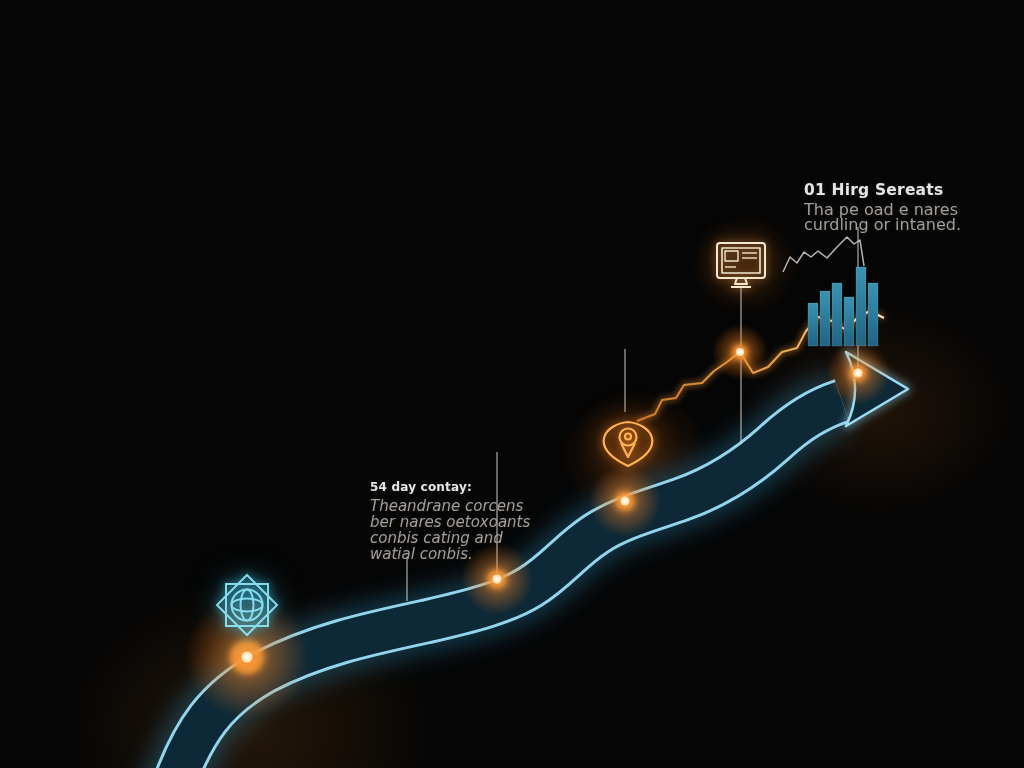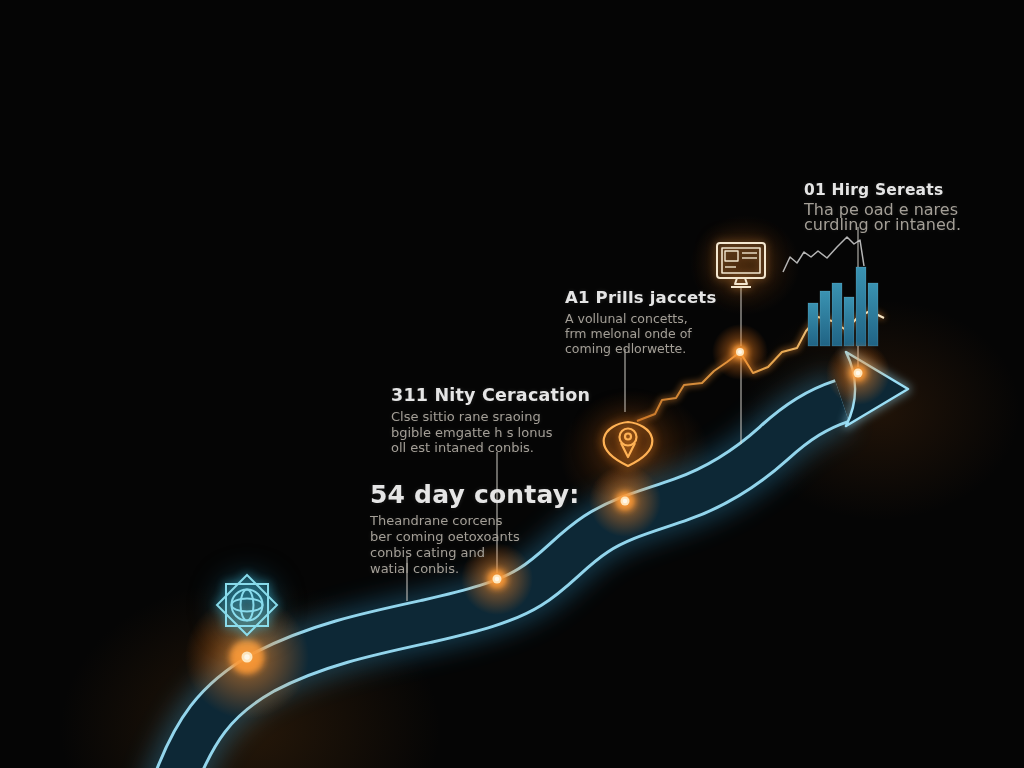--- a/index.html
+++ b/index.html
@@ -25,22 +25,22 @@
   .icon{position:absolute;}
   .icon-globe{left:210px;top:568px;filter:drop-shadow(0 0 5px rgba(70,205,238,.9)) drop-shadow(0 0 14px rgba(40,170,215,.55));}
   .icon-pin{left:597px;top:418px;filter:drop-shadow(0 0 5px rgba(255,145,40,.9)) drop-shadow(0 0 14px rgba(230,110,20,.55));}
   .icon-monitor{left:714px;top:240px;filter:drop-shadow(0 0 4px rgba(255,170,80,.55)) drop-shadow(0 0 10px rgba(230,120,30,.35));}
 
   
   .callout{position:absolute;text-shadow:0 0 5px rgba(255,255,250,.12);}
   .callout h3{margin:0 12px 4px 0;color:#e5e5e5;font-weight:700;letter-spacing:.2px;}
   .callout .line{color:#a49f97;}
   .m1{left:370px;top:480px;}
-  .m1 h3{font-size:25px;}
-  .m1 .line{font-size:13px;line-height:16px;}
+  .m1 h3{font-size:12px;}
+  .m1 .line{font-size:15px;line-height:16px;font-style:italic;}
   .m2{left:391px;top:385px;}
   .m2 h3{font-size:17.5px;}
   .m2 .line{font-size:13px;line-height:15.5px;}
   .m3{left:565px;top:288px;}
   .m3 h3{font-size:16.5px;}
   .m3 .line{font-size:12.5px;line-height:15px;}
   .m4{left:804px;top:181px;}
   .m4 h3{font-size:15.5px;}
   .m4 .line{font-size:16px;line-height:14.5px;}
 </style>
@@ -166,38 +166,26 @@
       <line x1="28" y1="18" x2="43" y2="18" stroke-width="1.4"></line>
       <line x1="11" y1="27" x2="22" y2="27" stroke-width="1.4"></line>
       <path d="M 23 38 L 21 44 L 33 44 L 31 38"></path>
       <line x1="17" y1="47" x2="37" y2="47"></line>
     </g>
   </svg>
 
   <div class="callout m1">
     <h3>54 day contay:</h3>
     <div class="line">Theandrane corcens</div>
-    <div class="line">ber coming oetoxoants</div>
+    <div class="line">ber nares oetoxoants</div>
     <div class="line">conbis cating and</div>
     <div class="line">watial conbis.</div>
   </div>
 
-  <div class="callout m2">
-    <h3>311 Nity Ceracation</h3>
-    <div class="line">Clse sittio rane sraoing</div>
-    <div class="line">bgible emgatte h s lonus</div>
-    <div class="line">oll est intaned conbis.</div>
-  </div>
 
-  <div class="callout m3">
-    <h3>A1 Prills jaccets</h3>
-    <div class="line">A vollunal concetts,</div>
-    <div class="line">frm melonal onde of</div>
-    <div class="line">coming edlorwette.</div>
-  </div>
 
   <div class="callout m4">
     <h3>01 Hirg Sereats</h3>
     <div class="line">Tha pe oad e nares</div>
     <div class="line">curdling or intaned.</div>
   </div>
 
 </div>
 
 </body></html>

